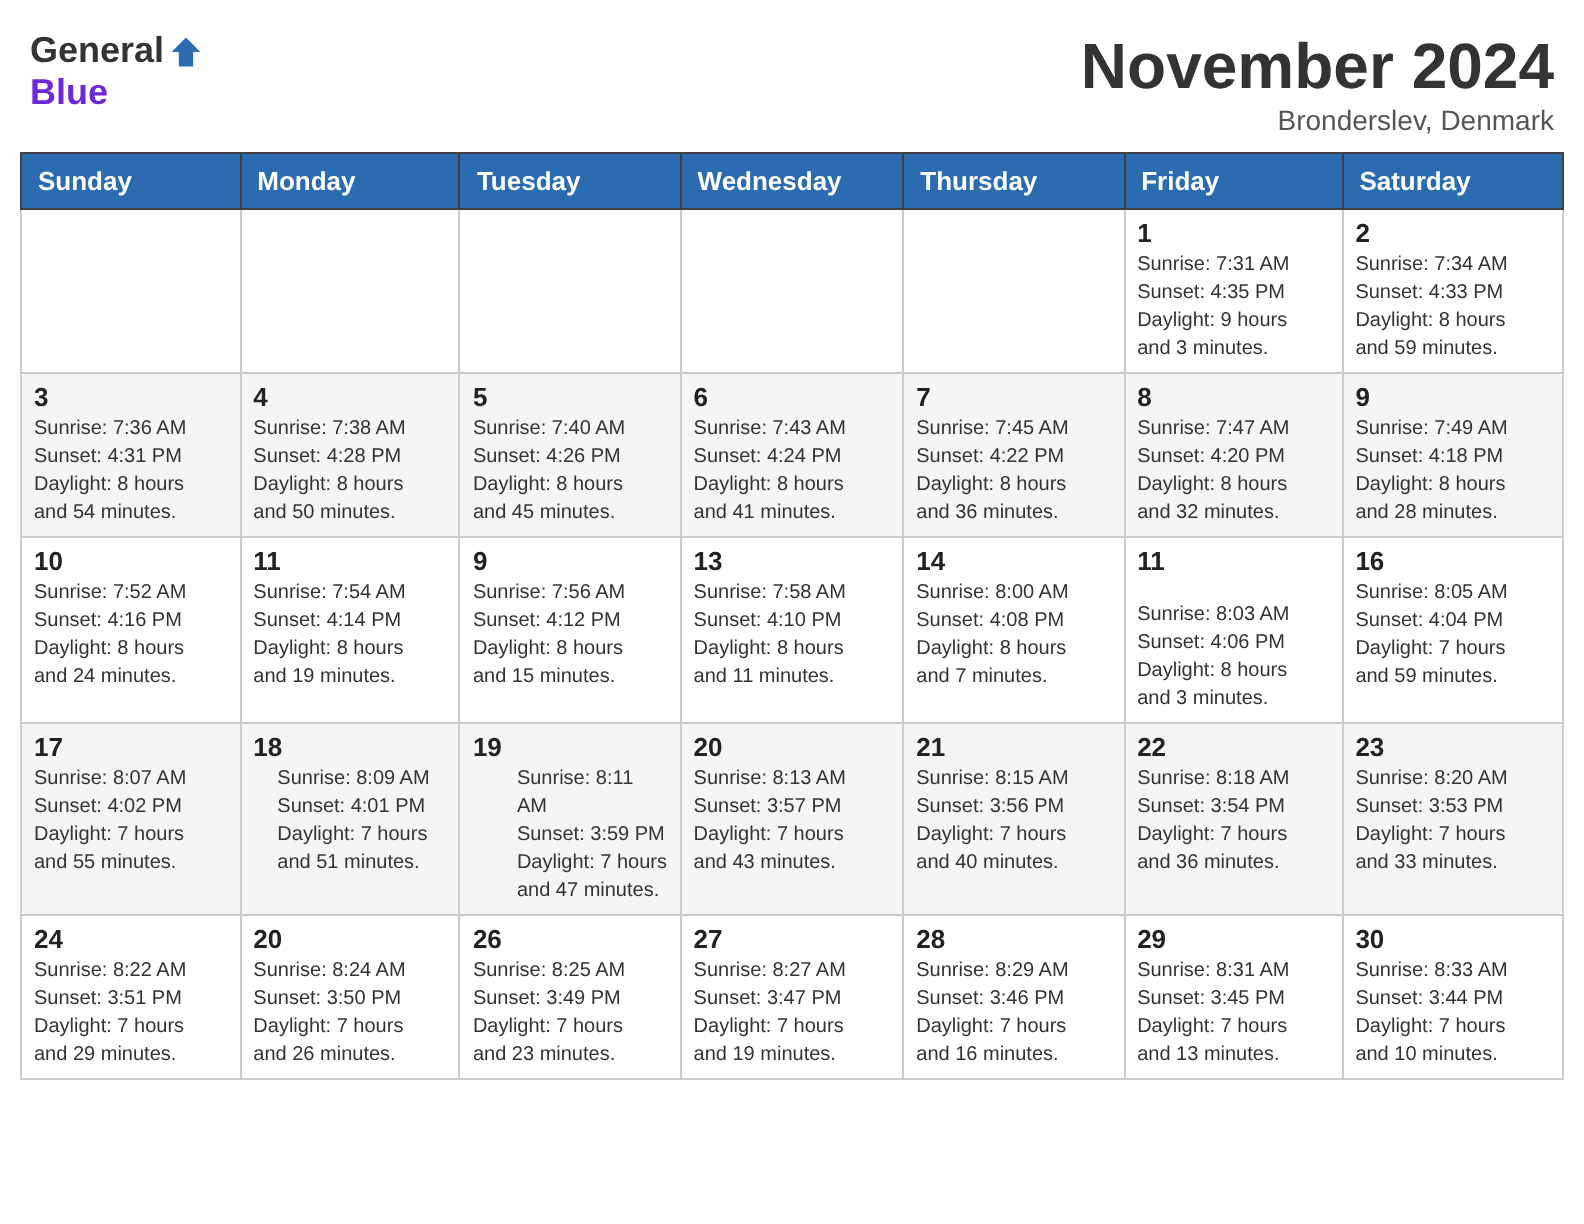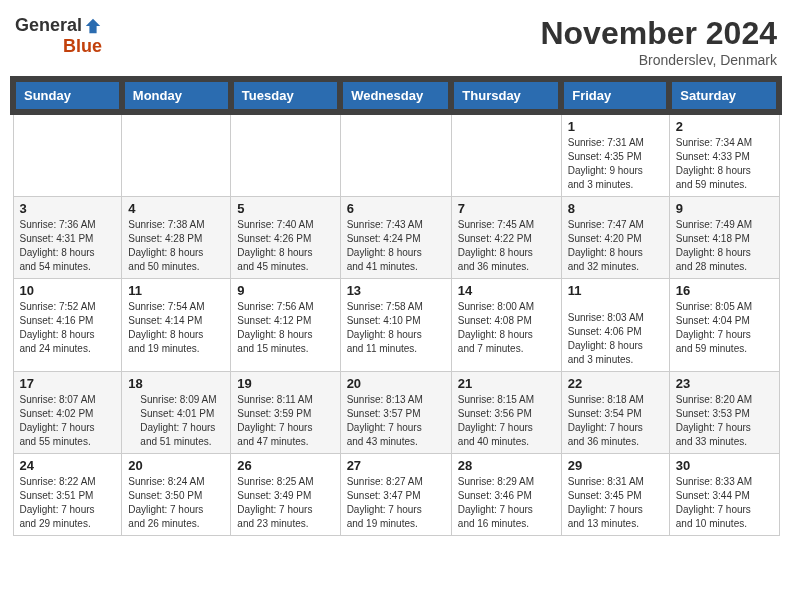--- a/index.html
+++ b/index.html
@@ -13,35 +13,35 @@
     .header-area {
       display: flex;
       justify-content: space-between;
       align-items: flex-start;
       margin-bottom: 8px;
       padding: 5px 5px 0 5px;
     }
     .logo {
       display: flex;
       flex-direction: column;
-      align-items: flex-end;
+      align-items: flex-start;
     }
     .logo-text {
       display: flex;
       align-items: center;
     }
     .logo-general {
       font-size: 18px;
       font-weight: bold;
       color: #333;
     }
     .logo-blue {
       font-size: 18px;
       font-weight: bold;
-      color: #c2410c;
+      color: #6d28d9;
     }
     .logo-icon {
       width: 18px;
       height: 18px;
       margin-left: 2px;
     }
     .title-area {
       text-align: right;
     }
     .month-title {
@@ -57,21 +57,21 @@
       width: 100%;
       border-collapse: collapse;
     }
     .calendar thead th {
       background: #2B6CB0;
       color: #fff;
       text-align: left;
       padding: 6px 8px;
       font-size: 13px;
       font-weight: bold;
-      border: 6px solid #404040;
+      border: 1px solid #404040;
     }
     .calendar tbody td {
       vertical-align: top;
       border: 1px solid #ccc;
       padding: 4px 6px;
       width: 113px;
       min-height: 80px;
     }
     .calendar tbody tr:nth-child(even) td {
       background: #f5f5f5;
@@ -260,21 +260,21 @@
         </td>
         <td>
           <span class="day-num">18</span>
           <div class="day-info" style="white-space: pre-line; margin-left: 12px;">Sunrise: 8:09 AM
 Sunset: 4:01 PM
 Daylight: 7 hours
 and 51 minutes.</div>
         </td>
         <td>
           <span class="day-num">19</span>
-          <div class="day-info" style="white-space: pre-line;">Sunrise: 8:11 AM
+          <div class="day-info" style="white-space: pre-line; margin-left: 22px;">Sunrise: 8:11 AM
 Sunset: 3:59 PM
 Daylight: 7 hours
 and 47 minutes.</div>
         </td>
         <td>
           <span class="day-num">20</span>
           <div class="day-info" style="white-space: pre-line;">Sunrise: 8:13 AM
 Sunset: 3:57 PM
 Daylight: 7 hours
 and 43 minutes.</div>

